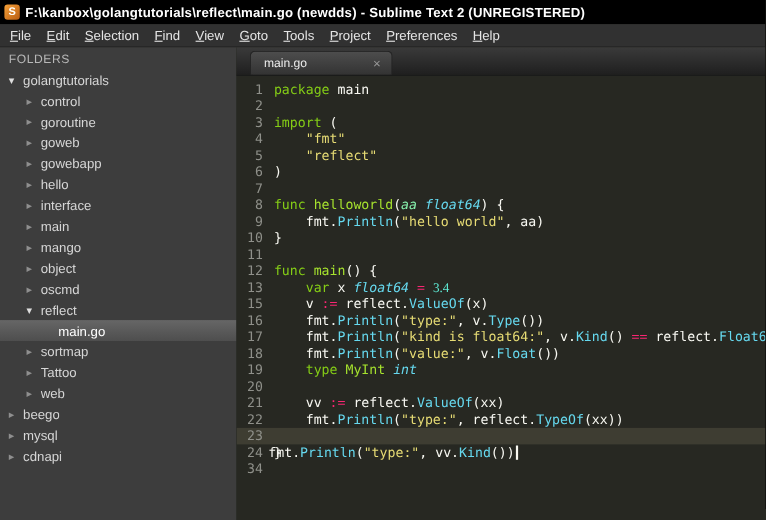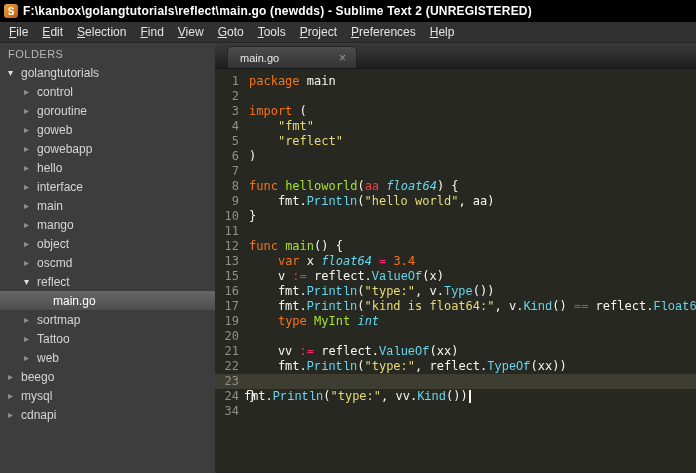--- a/index.html
+++ b/index.html
@@ -33,28 +33,28 @@
   .editor-col { flex:1; display:flex; flex-direction:column; min-width:0; background:#272822; }
   .tabbar { height:26px; background:linear-gradient(#3a3a3a,#1f1f1f); display:flex; align-items:flex-end; padding-left:12px; flex:0 0 auto; border-bottom:1px solid #1a1a1a; }
   .tab { height:22px; background:linear-gradient(#4d4d4d,#333333); border:1px solid #242424; border-bottom:none; border-radius:5px 5px 0 0; color:#ececec; font-size:11px; display:flex; align-items:center; padding:0 10px 0 12px; min-width:130px; justify-content:space-between; }
   .tab-close { color:#9a9a9a; font-size:12px; margin-left:18px; }
 
   .editor { flex:1; overflow:hidden; padding-top:5px; font-family:"DejaVu Sans Mono", monospace; font-size:12px; }
   .line { display:flex; height:15px; line-height:15px; }
   .line.current { background:#3e3d32;flex-direction:column; }
   .ln { width:34px; flex:0 0 auto; text-align:right; padding-right:10px; color:#8f908a; }
   .code { white-space:pre; color:#f8f8f2; }
-  .tk-kw { color:#f97316; }
+  .tk-kw { color:#84cc16; }
   .tk-op { color:#f92672; }
   .tk-fn { color:#a6e22e; }
   .tk-ty { color:#66d9ef; font-style:italic; }
-  .tk-call { color:#66d9ef;font-family:Liberation Mono, monospace; }
+  .tk-call { color:#66d9ef; }
   .tk-str { color:#e6db74; }
-  .tk-num { color:#f97316; }
-  .tk-pm { color:#ef4444; }
+  .tk-num { color:#5eead4;font-family:Liberation Serif, serif; }
+  .tk-pm { color:#86efac; font-style:italic; }
   .tk-pl { color:#f8f8f2; }
   .cursor { display:inline-block; width:2px; height:13px; background:#f8f8f0; vertical-align:middle; margin-left:1px; }
 </style>
 </head>
 <body>
 
 <div class="window">
   <div class="titlebar">
     <span class="app-icon">S</span>
     <span class="title-text">F:\kanbox\golangtutorials\reflect\main.go (newdds) - Sublime Text 2 (UNREGISTERED)</span>
@@ -222,20 +222,24 @@
           </div>
           <div class="line">
             <span class="ln">16</span>
             <span class="code"><span class="tk-pl">    fmt.</span><span class="tk-call">Println</span><span class="tk-pl">(</span><span class="tk-str">"type:"</span><span class="tk-pl">, v.</span><span class="tk-call">Type</span><span class="tk-pl">())</span></span>
           </div>
           <div class="line">
             <span class="ln">17</span>
             <span class="code"><span class="tk-pl">    fmt.</span><span class="tk-call">Println</span><span class="tk-pl">(</span><span class="tk-str">"kind is float64:"</span><span class="tk-pl">, v.</span><span class="tk-call">Kind</span><span class="tk-pl">() </span><span class="tk-op">==</span><span class="tk-pl"> reflect.</span><span class="tk-call">Float64</span></span>
           </div>
           <div class="line">
+            <span class="ln">18</span>
+            <span class="code"><span class="tk-pl">    fmt.</span><span class="tk-call">Println</span><span class="tk-pl">(</span><span class="tk-str">"value:"</span><span class="tk-pl">, v.</span><span class="tk-call">Float</span><span class="tk-pl">())</span></span>
+          </div>
+          <div class="line">
             <span class="ln">19</span>
             <span class="code"><span class="tk-pl">    </span><span class="tk-kw">type</span><span class="tk-pl"> </span><span class="tk-fn">MyInt</span><span class="tk-pl"> </span><span class="tk-ty">int</span></span>
           </div>
           <div class="line">
             <span class="ln">20</span>
           </div>
           <div class="line">
             <span class="ln">21</span>
             <span class="code"><span class="tk-pl">    vv </span><span class="tk-op">:=</span><span class="tk-pl"> reflect.</span><span class="tk-call">ValueOf</span><span class="tk-pl">(xx)</span></span>
           </div>

